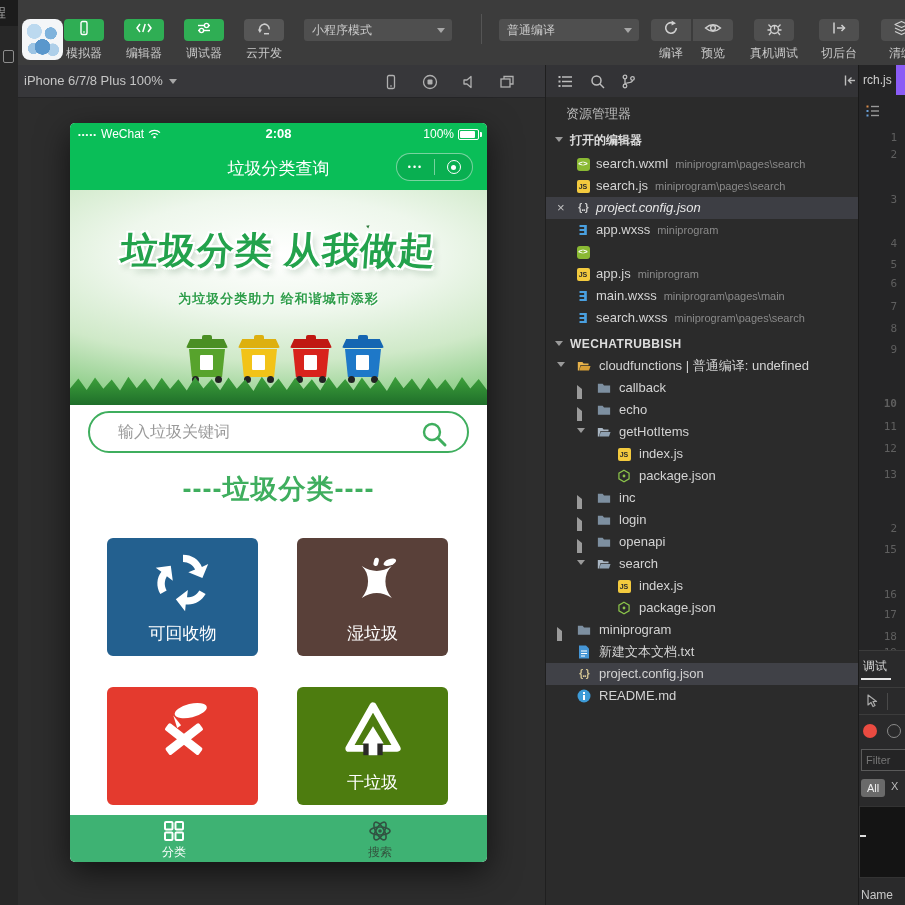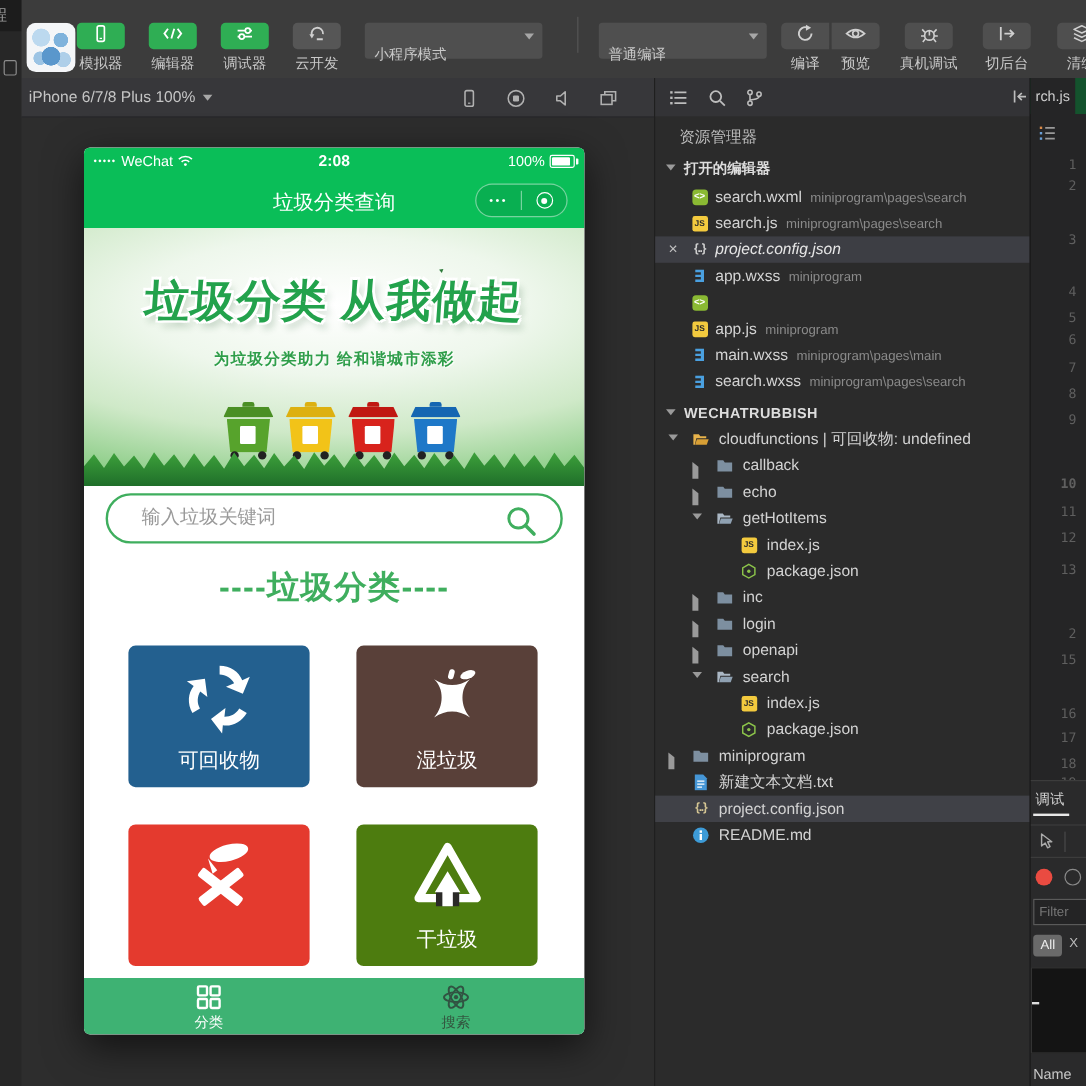--- a/index.html
+++ b/index.html
@@ -19,21 +19,21 @@
      radial-gradient(circle at 30% 30%, #bcd9ef 0 18%, transparent 19%),
      radial-gradient(circle at 70% 35%, #7fb3dc 0 15%, transparent 16%),
      radial-gradient(circle at 50% 68%, #5a97cc 0 22%, transparent 23%),
      radial-gradient(circle at 28% 72%, #9cc4e4 0 13%, transparent 14%),
      radial-gradient(circle at 75% 75%, #aecfe9 0 14%, transparent 15%),
      #f4f6f8;}
   .tb-btn{position:absolute;top:19px;width:40px;height:22px;border-radius:4px;display:flex;align-items:center;justify-content:center;cursor:pointer;}
   .tb-btn.green{background:#2fae54;}
   .tb-btn.gray{background:#565656;}
   .tb-label{position:absolute;top:45px;color:#c9c9c9;font-size:12px;text-align:center;width:64px;}
-  .tb-select{position:absolute;top:19px;height:22px;background:#4f4f4f;border-radius:3px;color:#c9c9c9;font-size:12px;line-height:22px;padding:15px 8px;cursor:pointer;}
+  .tb-select{position:absolute;top:19px;height:22px;background:#4f4f4f;border-radius:3px;color:#c9c9c9;font-size:12px;line-height:22px;padding:0 8px;cursor:pointer;}
   .tb-select .caret{position:absolute;right:7px;top:9px;width:0;height:0;border-left:4px solid transparent;border-right:4px solid transparent;border-top:5px solid #a7a7a7;}
   .tb-sep{position:absolute;top:14px;width:1px;height:30px;background:#555;}
   .tb-act{position:absolute;top:19px;width:40px;height:22px;background:#4f4f4f;border-radius:4px;display:flex;align-items:center;justify-content:center;cursor:pointer;}
 
   
   #sim{left:18px;top:65px;width:527px;height:840px;background:#2d2d2d;}
   #sim-header{position:absolute;left:0;top:0;width:527px;height:33px;background:#37373a;border-bottom:1px solid #252527;}
   #device-label{position:absolute;left:6px;top:8px;color:#c5c5c5;font-size:13px;cursor:pointer;}
   #device-label .caret{display:inline-block;margin-left:6px;width:0;height:0;border-left:4px solid transparent;border-right:4px solid transparent;border-top:5px solid #a7a7a7;vertical-align:middle;}
   .sim-ic{position:absolute;top:8px;width:18px;height:18px;cursor:pointer;}
@@ -113,21 +113,21 @@
   .f-row .arr{position:absolute;top:9px;}
   .f-row.italic .nm{font-style:italic;color:#e6e6e6;}
   .ficon-js{width:13px;height:13px;background:#f3ca3e;border-radius:2px;color:#2b2b2b;font-size:7px;font-weight:bold;display:flex;align-items:flex-end;justify-content:center;line-height:12px;}
   .ficon-wxml{width:13px;height:13px;background:#8ab933;border-radius:3px;color:#fff;font-size:8px;font-weight:bold;display:flex;align-items:center;justify-content:center;}
   .ficon-wxss{color:#4aa0e0;font-size:14px;font-weight:bold;line-height:13px;}
   .ficon-json{color:#cfcfcf;font-size:10px;font-weight:bold;letter-spacing:-1px;}
   .ficon-json.warm{color:#d5c694;}
 
   
   #editor{left:858px;top:65px;width:47px;height:840px;background:#252526;border-left:1px solid #1a1a1a;}
-  #ed-tabbar{position:absolute;left:0;top:0;width:47px;height:30px;background:#14532d;}
+  #ed-tabbar{position:absolute;left:0;top:0;width:47px;height:30px;background:#8b5cf6;}
   #ed-tab{position:absolute;left:0;top:0;height:30px;padding:0 4px;background:#252526;color:#cfcfcf;font-size:12px;line-height:30px;cursor:pointer;}
   #ed-bread{position:absolute;left:6px;top:38px;}
   .lnum{position:absolute;width:38px;text-align:right;color:#5f5f5f;font-size:11px;font-family:"DejaVu Sans Mono","Liberation Mono",monospace;}
   #dbg{position:absolute;left:0;top:585px;width:47px;height:255px;background:#2a2a2b;border-top:1px solid #3c3c3c;}
   #dbg-tab{position:absolute;left:4px;top:7px;color:#d5d5d5;font-size:12px;cursor:pointer;}
   #dbg-underline{position:absolute;left:2px;top:27px;width:30px;height:2px;background:#e8e8e8;}
   #dbg-row1{position:absolute;left:0;top:32px;width:47px;height:28px;border-bottom:1px solid #3c3c3c;border-top:1px solid #3c3c3c;margin-top:4px;}
   #dbg-rec{position:absolute;left:4px;top:73px;width:14px;height:14px;border-radius:50%;background:#ea4b41;cursor:pointer;}
   #dbg-clear{position:absolute;left:28px;top:73px;width:14px;height:14px;border:1.5px solid #8a8a8a;border-radius:50%;}
   #dbg-filter{position:absolute;left:2px;top:98px;width:52px;height:22px;background:#242425;border:1px solid #5a5a5a;color:#999;font-size:11px;padding:0 4px;}
@@ -546,21 +546,21 @@
     </div>
     <div id="file-tree">
         <div class="f-row" style="top: 290px;">
           <span class="arr" style="left:11px"><span class="arr-d"></span></span>
           <span class="fic" style="left:31px">
             <svg width="15" height="12" viewBox="0 0 17 13">
               <path d="M1 1.5 h5.5 l1.5 2 H14 v2 H4 L2.5 12 H1 Z" fill="#e8b34b"></path>
               <path d="M4.5 6.5 H16.5 L14.5 12 H2.8 Z" fill="#d89f35"></path>
             </svg>
           </span>
-          <span class="nm" style="left:53px">cloudfunctions | 可回收物: undefined</span>
+          <span class="nm" style="left:53px">cloudfunctions | 普通编译: undefined</span>
         </div>
         <div class="f-row" style="top: 312px;">
           <span class="arr" style="left:31px"><span class="arr-r"></span></span>
           <span class="fic" style="left:51px">
             <svg width="14" height="12" viewBox="0 0 16 13">
               <path d="M1 1.5 h5.5 l1.5 2 H15 v8.5 H1 Z" fill="#7d8fa0"></path>
             </svg>
           </span>
           <span class="nm" style="left:73px">callback</span>
         </div>

